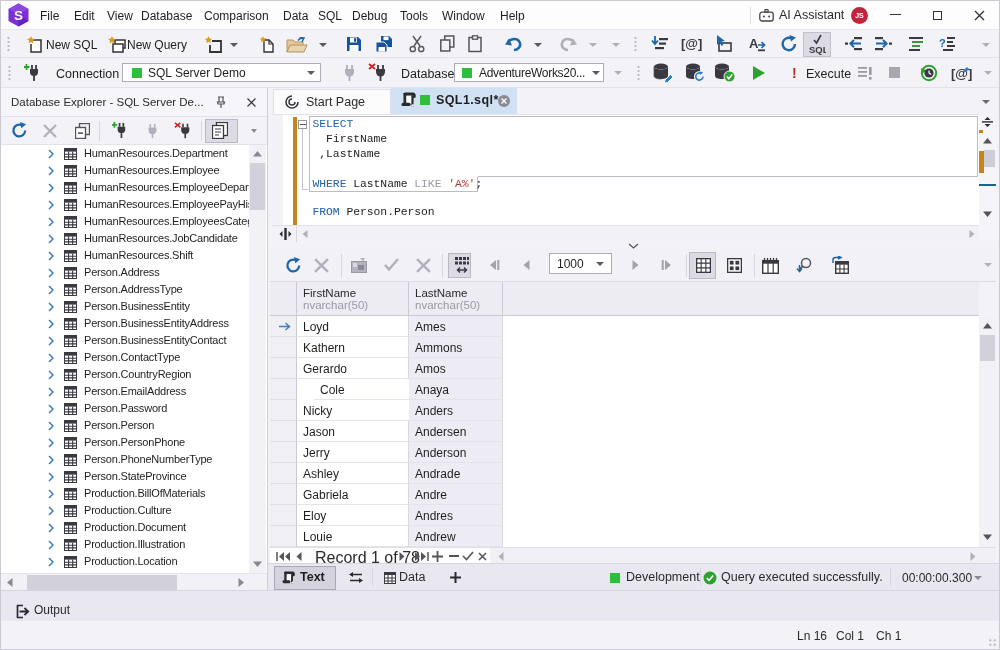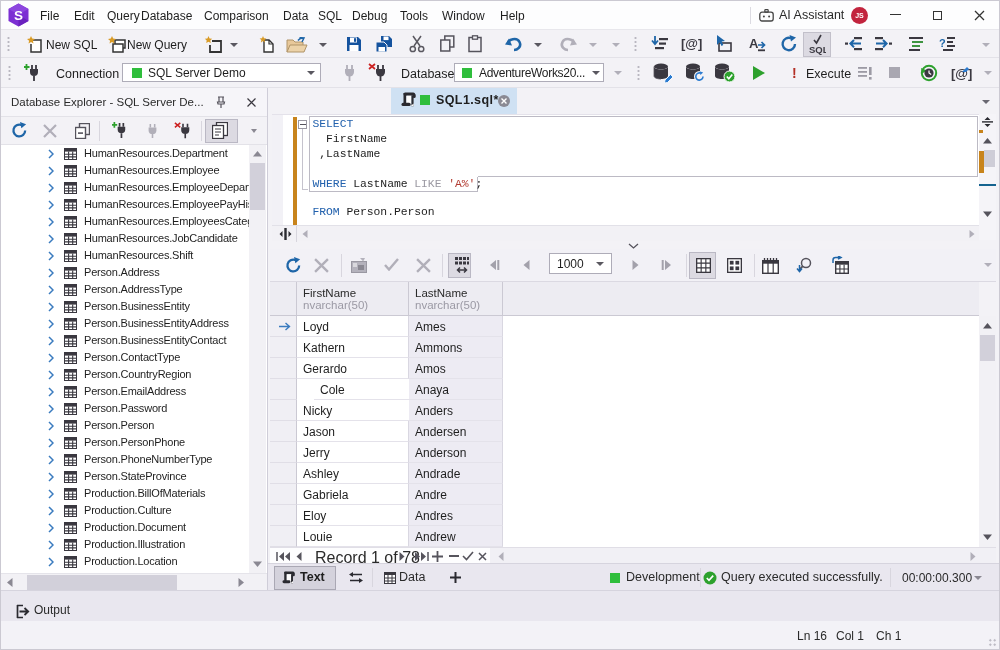--- a/index.html
+++ b/index.html
@@ -29,21 +29,21 @@
 <div class="abs" style="left:0;top:0;width:1000px;height:30px;background:#fdfdfe;border-bottom:1px solid #e8e7ec;">
 
   <svg class="abs" style="left:8px;top:3px" width="21" height="24" viewBox="0 0 21 24">
     <polygon points="10.5,0.5 20.5,6 20.5,18 10.5,23.5 0.5,18 0.5,6" fill="#7c2fd3"></polygon>
     <polygon points="10.5,0.5 20.5,6 10.5,11.5 0.5,6" fill="#8d46df"></polygon>
     <polygon points="10.5,11.5 20.5,18 10.5,23.5" fill="#6a22be"></polygon>
     <text x="10.5" y="16.8" font-size="13.5" font-weight="bold" fill="#fff" text-anchor="middle" font-family="Liberation Sans">S</text>
   </svg>
   <div class="abs" style="left:40px;top:9px;font-size:12px;">File</div>
   <div class="abs" style="left:74px;top:9px;font-size:12px;">Edit</div>
-  <div class="abs" style="left:107px;top:9px;font-size:12px;">Query</div>
+  <div class="abs" style="left:107px;top:9px;font-size:12px;">View</div>
   <div class="abs" style="left:141px;top:9px;font-size:12px;">Database</div>
   <div class="abs" style="left:204px;top:9px;font-size:12px;">Comparison</div>
   <div class="abs" style="left:283px;top:9px;font-size:12px;">Data</div>
   <div class="abs" style="left:318px;top:9px;font-size:12px;">SQL</div>
   <div class="abs" style="left:352px;top:9px;font-size:12px;">Debug</div>
   <div class="abs" style="left:400px;top:9px;font-size:12px;">Tools</div>
   <div class="abs" style="left:442px;top:9px;font-size:12px;">Window</div>
   <div class="abs" style="left:500px;top:9px;font-size:12px;">Help</div>
   <div class="abs" style="left:750px;top:7px;width:1px;height:17px;background:#dcdbe2"></div>
 
@@ -638,20 +638,27 @@
     <div class="abs" style="left:27px;top:1px;width:150px;height:15px;background:#d2d0da;"></div>
     <svg class="abs" style="left:238px;top:4px" width="6" height="9" viewBox="0 0 6 9">
         <path d="M0.5 0 L6 4.5 L0.5 9 Z" fill="#8a8892"></path>
       </svg>
   </div>
 </div>
 
 <div class="abs" id="docarea" style="left:268px;top:88px;width:732px;height:502px;background:#f3f2f6;">
 
   <div class="abs" style="left:0;top:0;width:732px;height:26px;">
+    <div class="abs" style="left:5px;top:1px;width:118px;height:25px;background:#fcfcfd;border:1px solid #e0dee8;border-bottom:none;">
+      <svg class="abs" style="left:11px;top:5px" width="14" height="14" viewBox="0 0 14 14">
+        <path d="M7 1 A6 6 0 1 0 13 7" fill="none" stroke="#3a3840" stroke-width="1.6"></path>
+        <path d="M7 4 A3 3 0 1 0 10 7" fill="none" stroke="#3a3840" stroke-width="1.5"></path>
+      </svg>
+      <div class="abs" style="left:32px;top:5px;font-size:12.5px;color:#2a2a2a;">Start Page</div>
+    </div>
     <div class="abs" style="left:123px;top:0;width:126px;height:27px;background:#cfe1f3;">
       <svg class="abs" style="left:10px;top:4px" width="16" height="15" viewBox="0 0 16 15">
         <rect x="2.5" y="0.5" width="11.5" height="3.2" rx="1.6" fill="#2a2a30"></rect>
         <rect x="11.6" y="1.5" width="3.1" height="4.6" rx="1.5" fill="#2a2a30"></rect>
         <rect x="2.5" y="1" width="2.9" height="10.5" fill="#2a2a30"></rect>
         <rect x="5.4" y="3.7" width="5" height="9.3" fill="#fdfdfd"></rect>
         <rect x="10.4" y="3.7" width="2.2" height="10.5" fill="#2a2a30"></rect>
         <rect x="0.5" y="10.8" width="9.2" height="3.2" rx="1.6" fill="#2a2a30"></rect>
         <path d="M9.7 14 L12.6 14 L12.6 11.6 Z" fill="#fdfdfd"></path>
       </svg>

